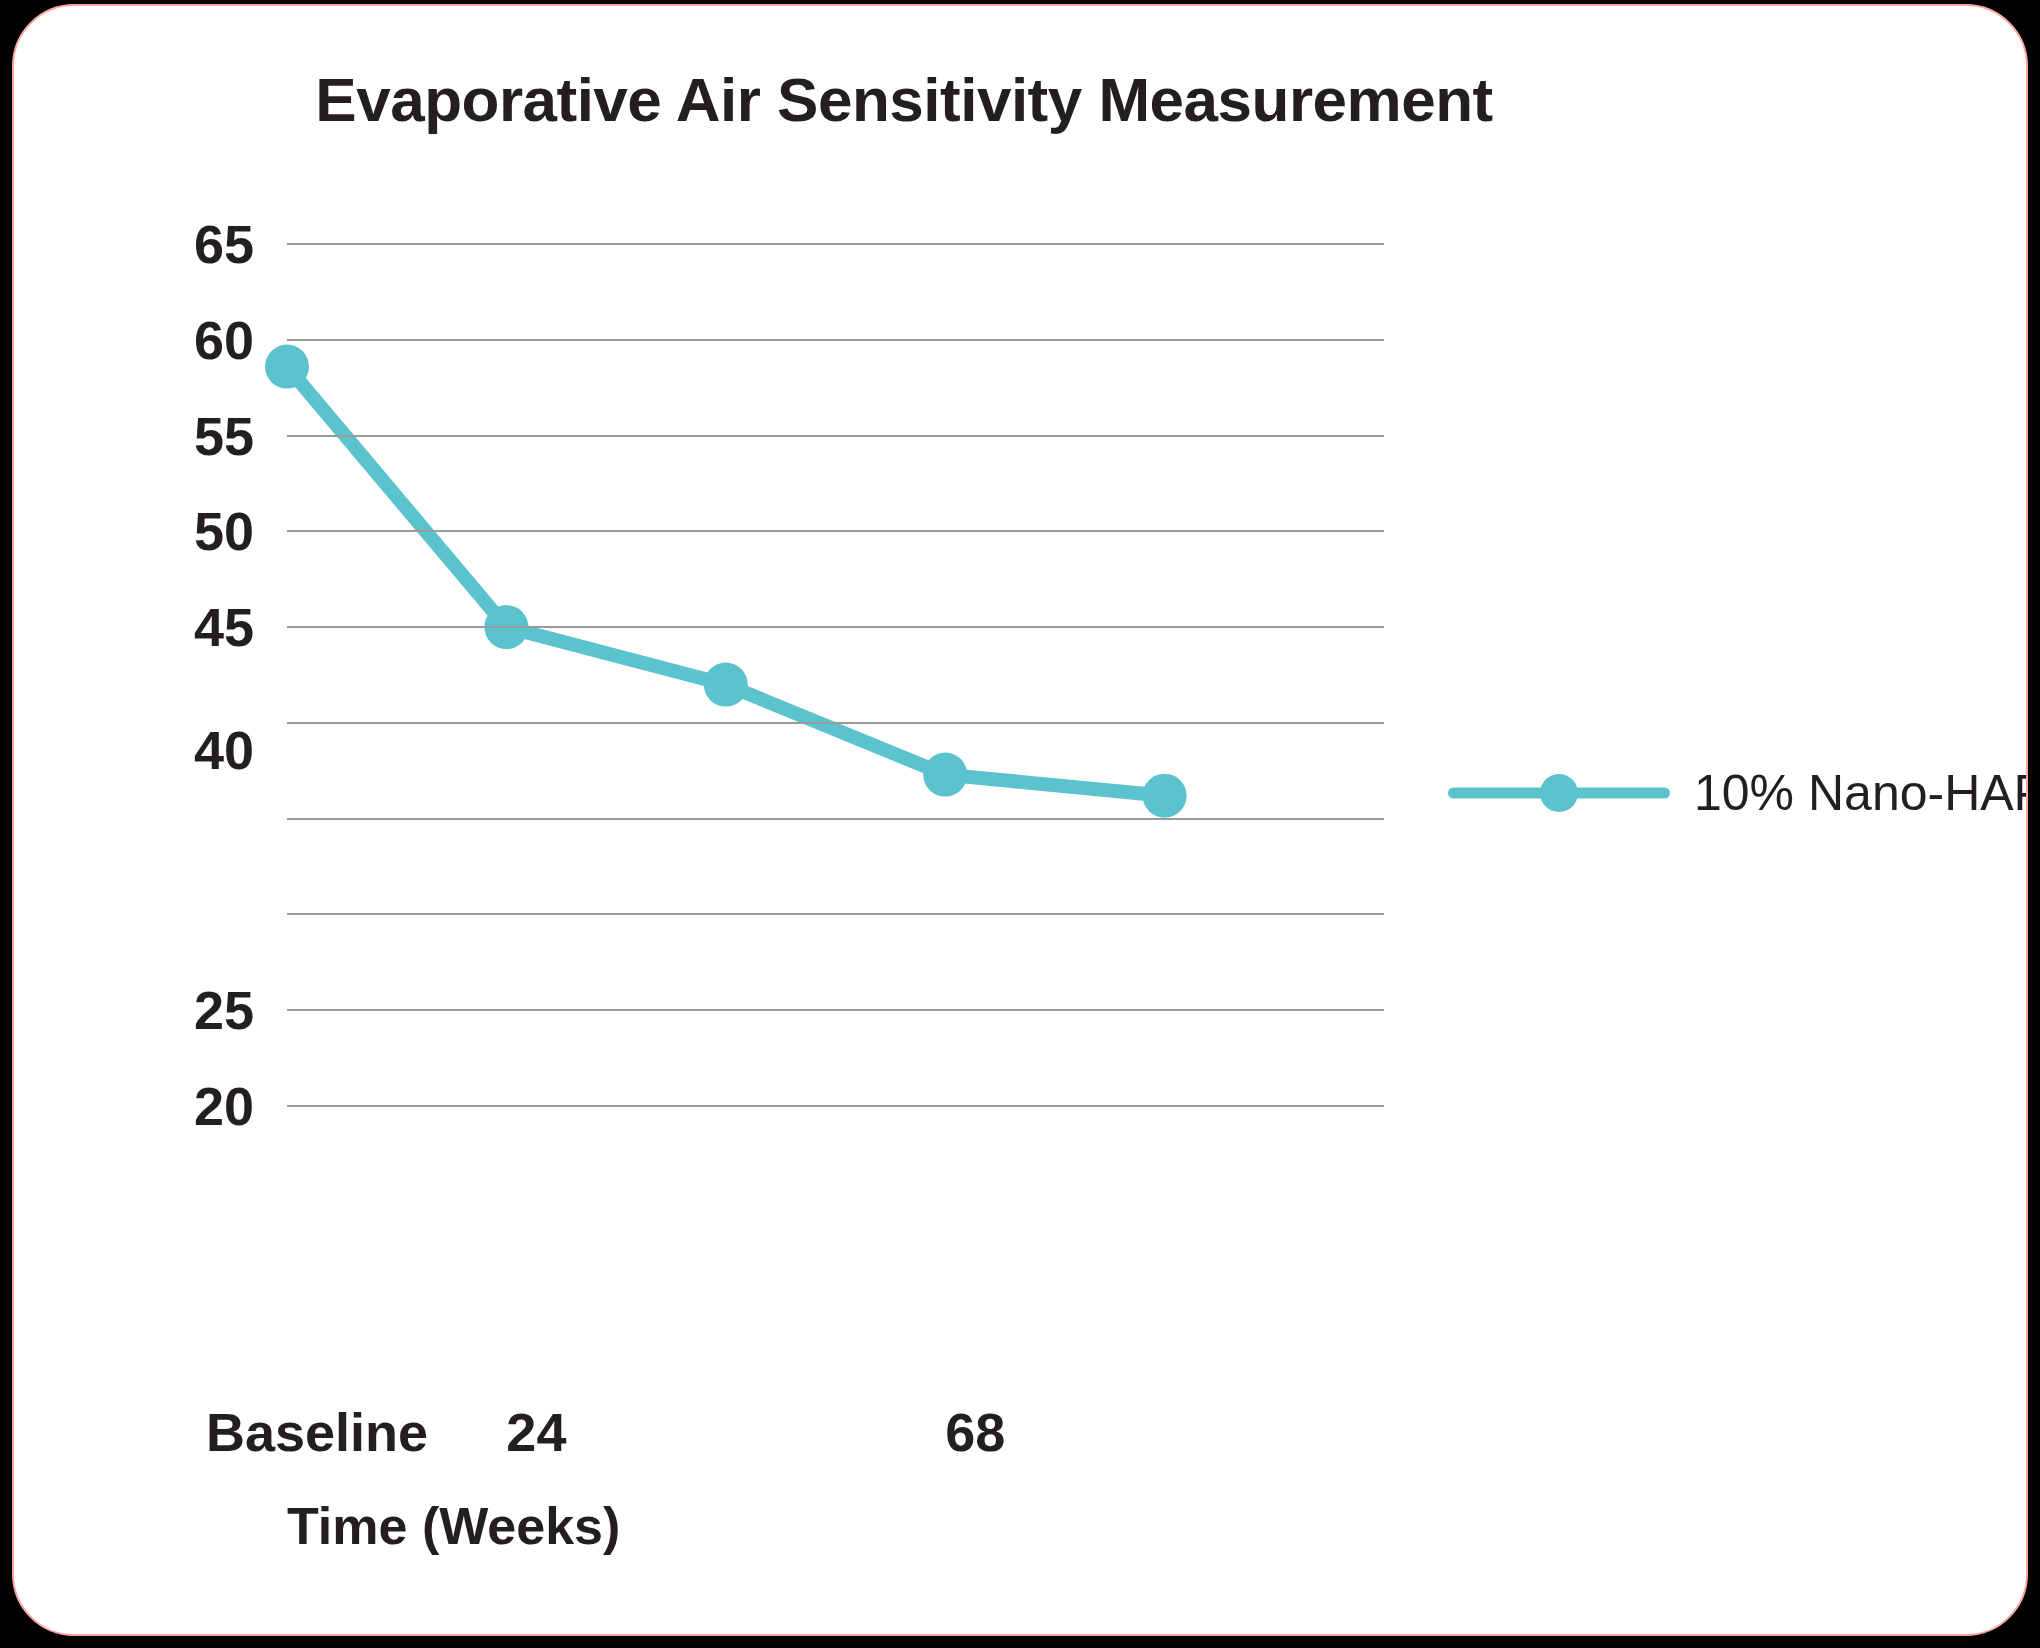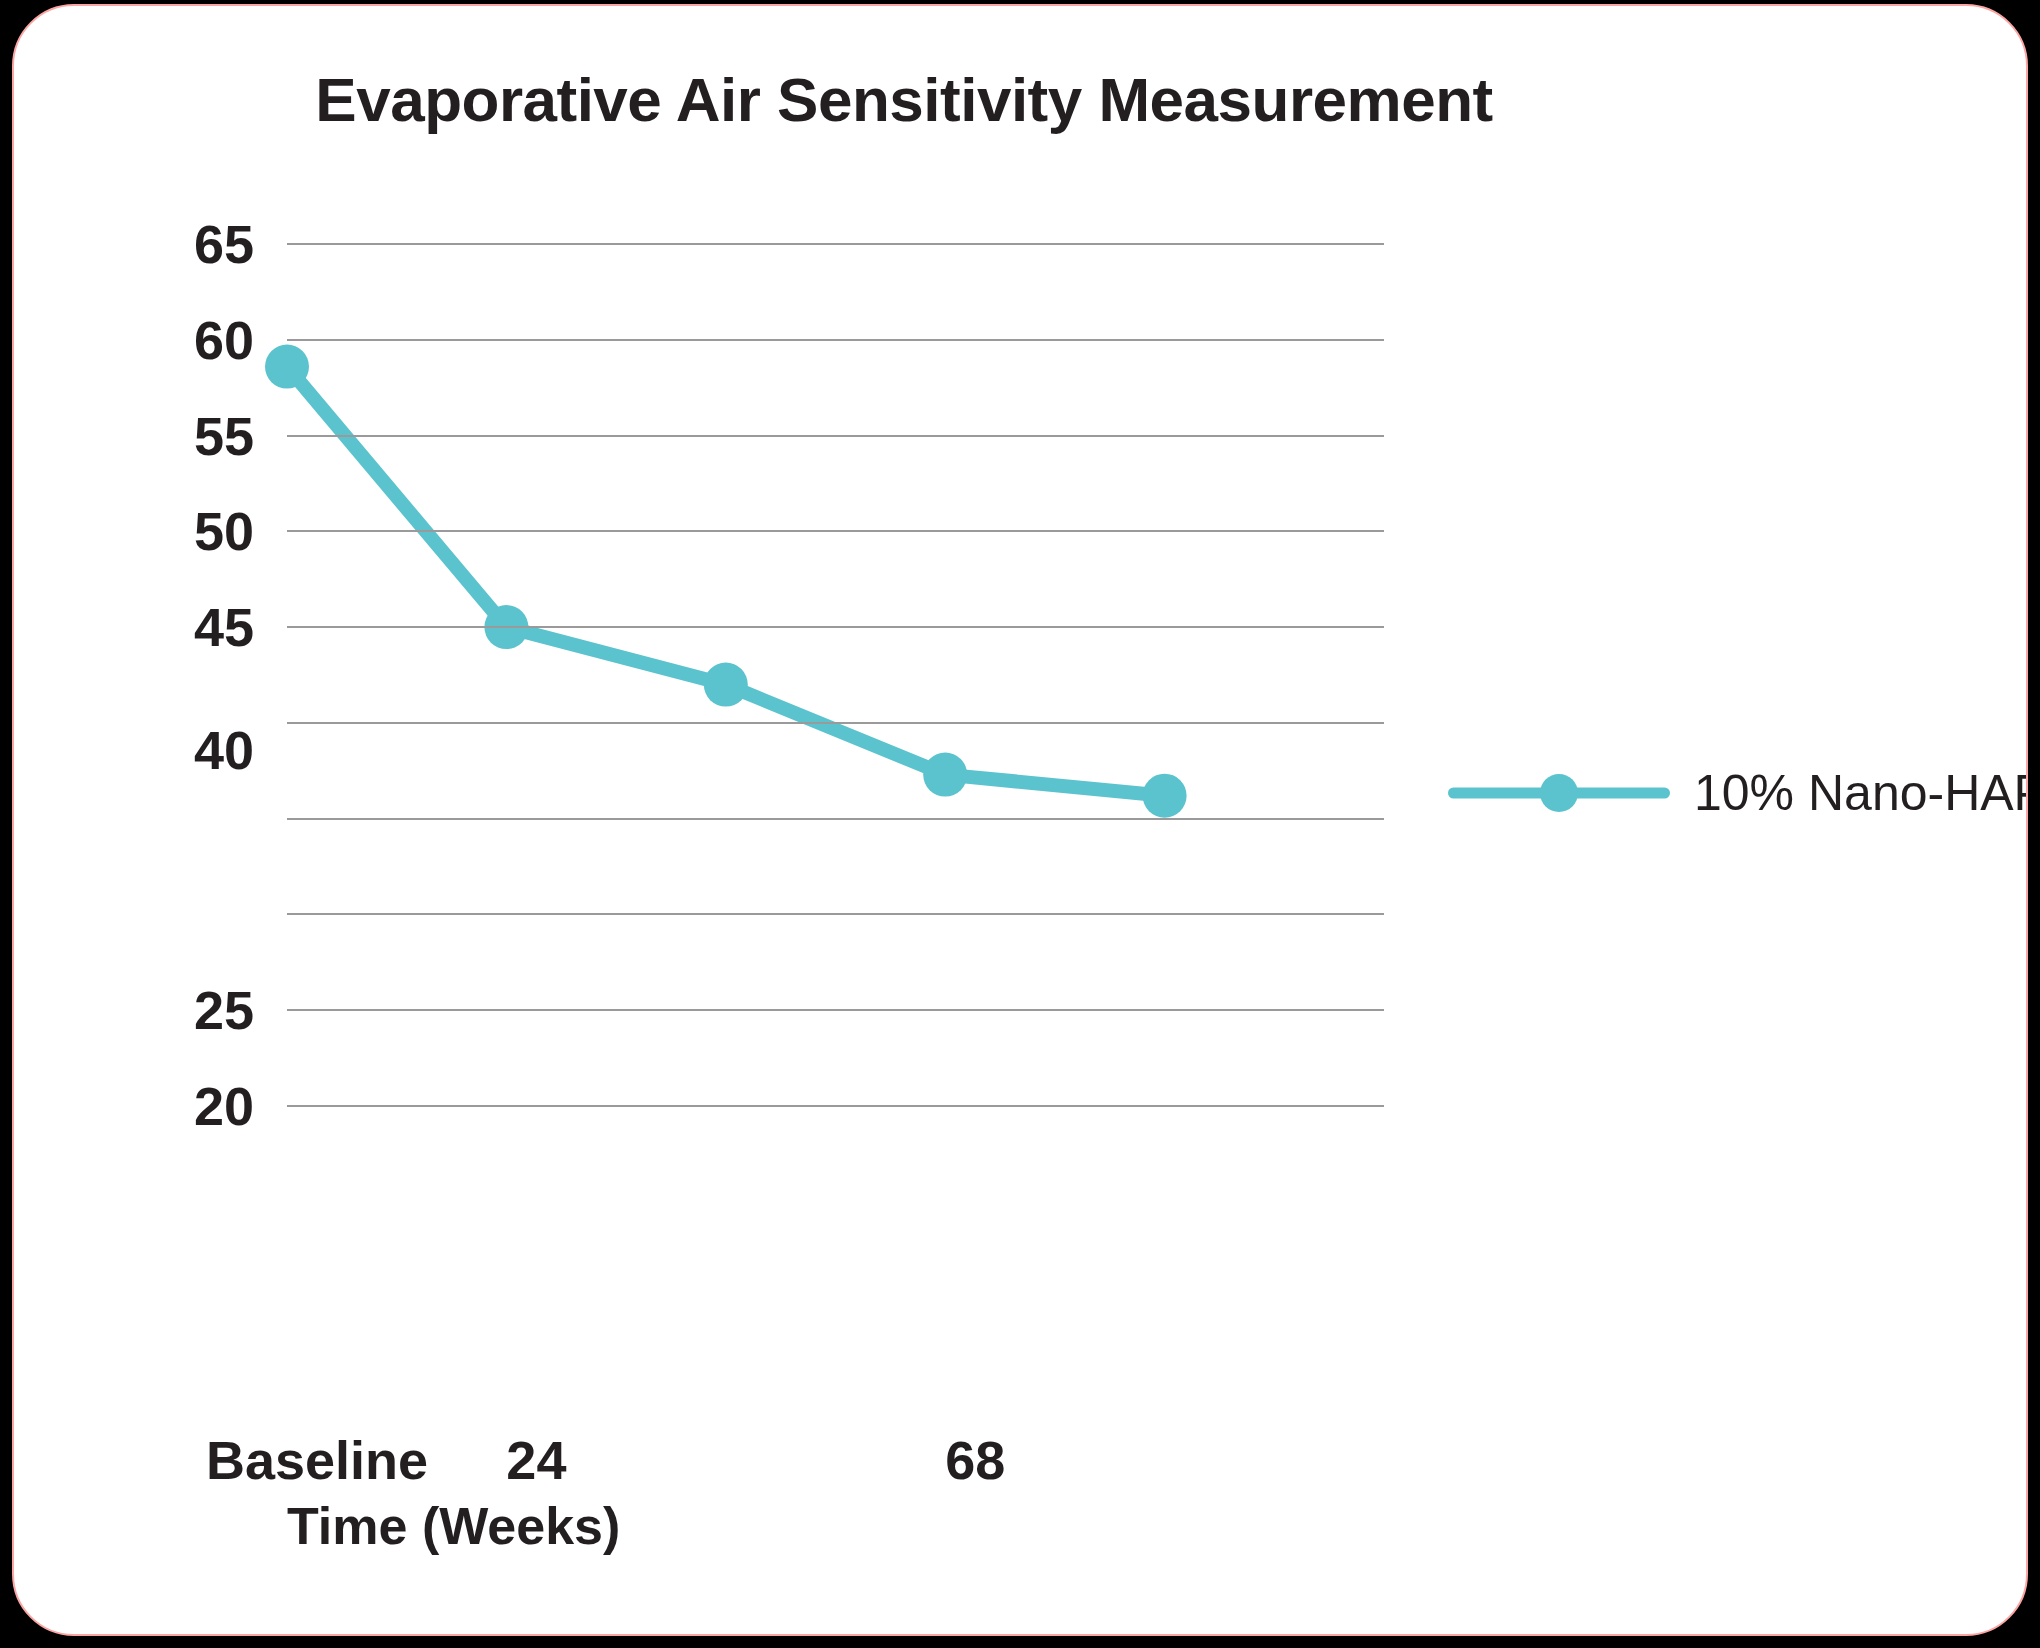--- a/index.html
+++ b/index.html
@@ -74,21 +74,20 @@
     color: #231f20;
     transform: translateY(-50%);
   }
 
   #x-tick-labels {
     position: absolute;
     left: 0;
     top: 1395px;
     width: 2016px;
     height: 80px;
-    margin-top: 28px;
   }
   .x-tick {
     position: absolute;
     top: 0;
     font-size: 54px;
     font-weight: bold;
     color: #231f20;
     transform: translateX(-50%);
     white-space: nowrap;
   }

